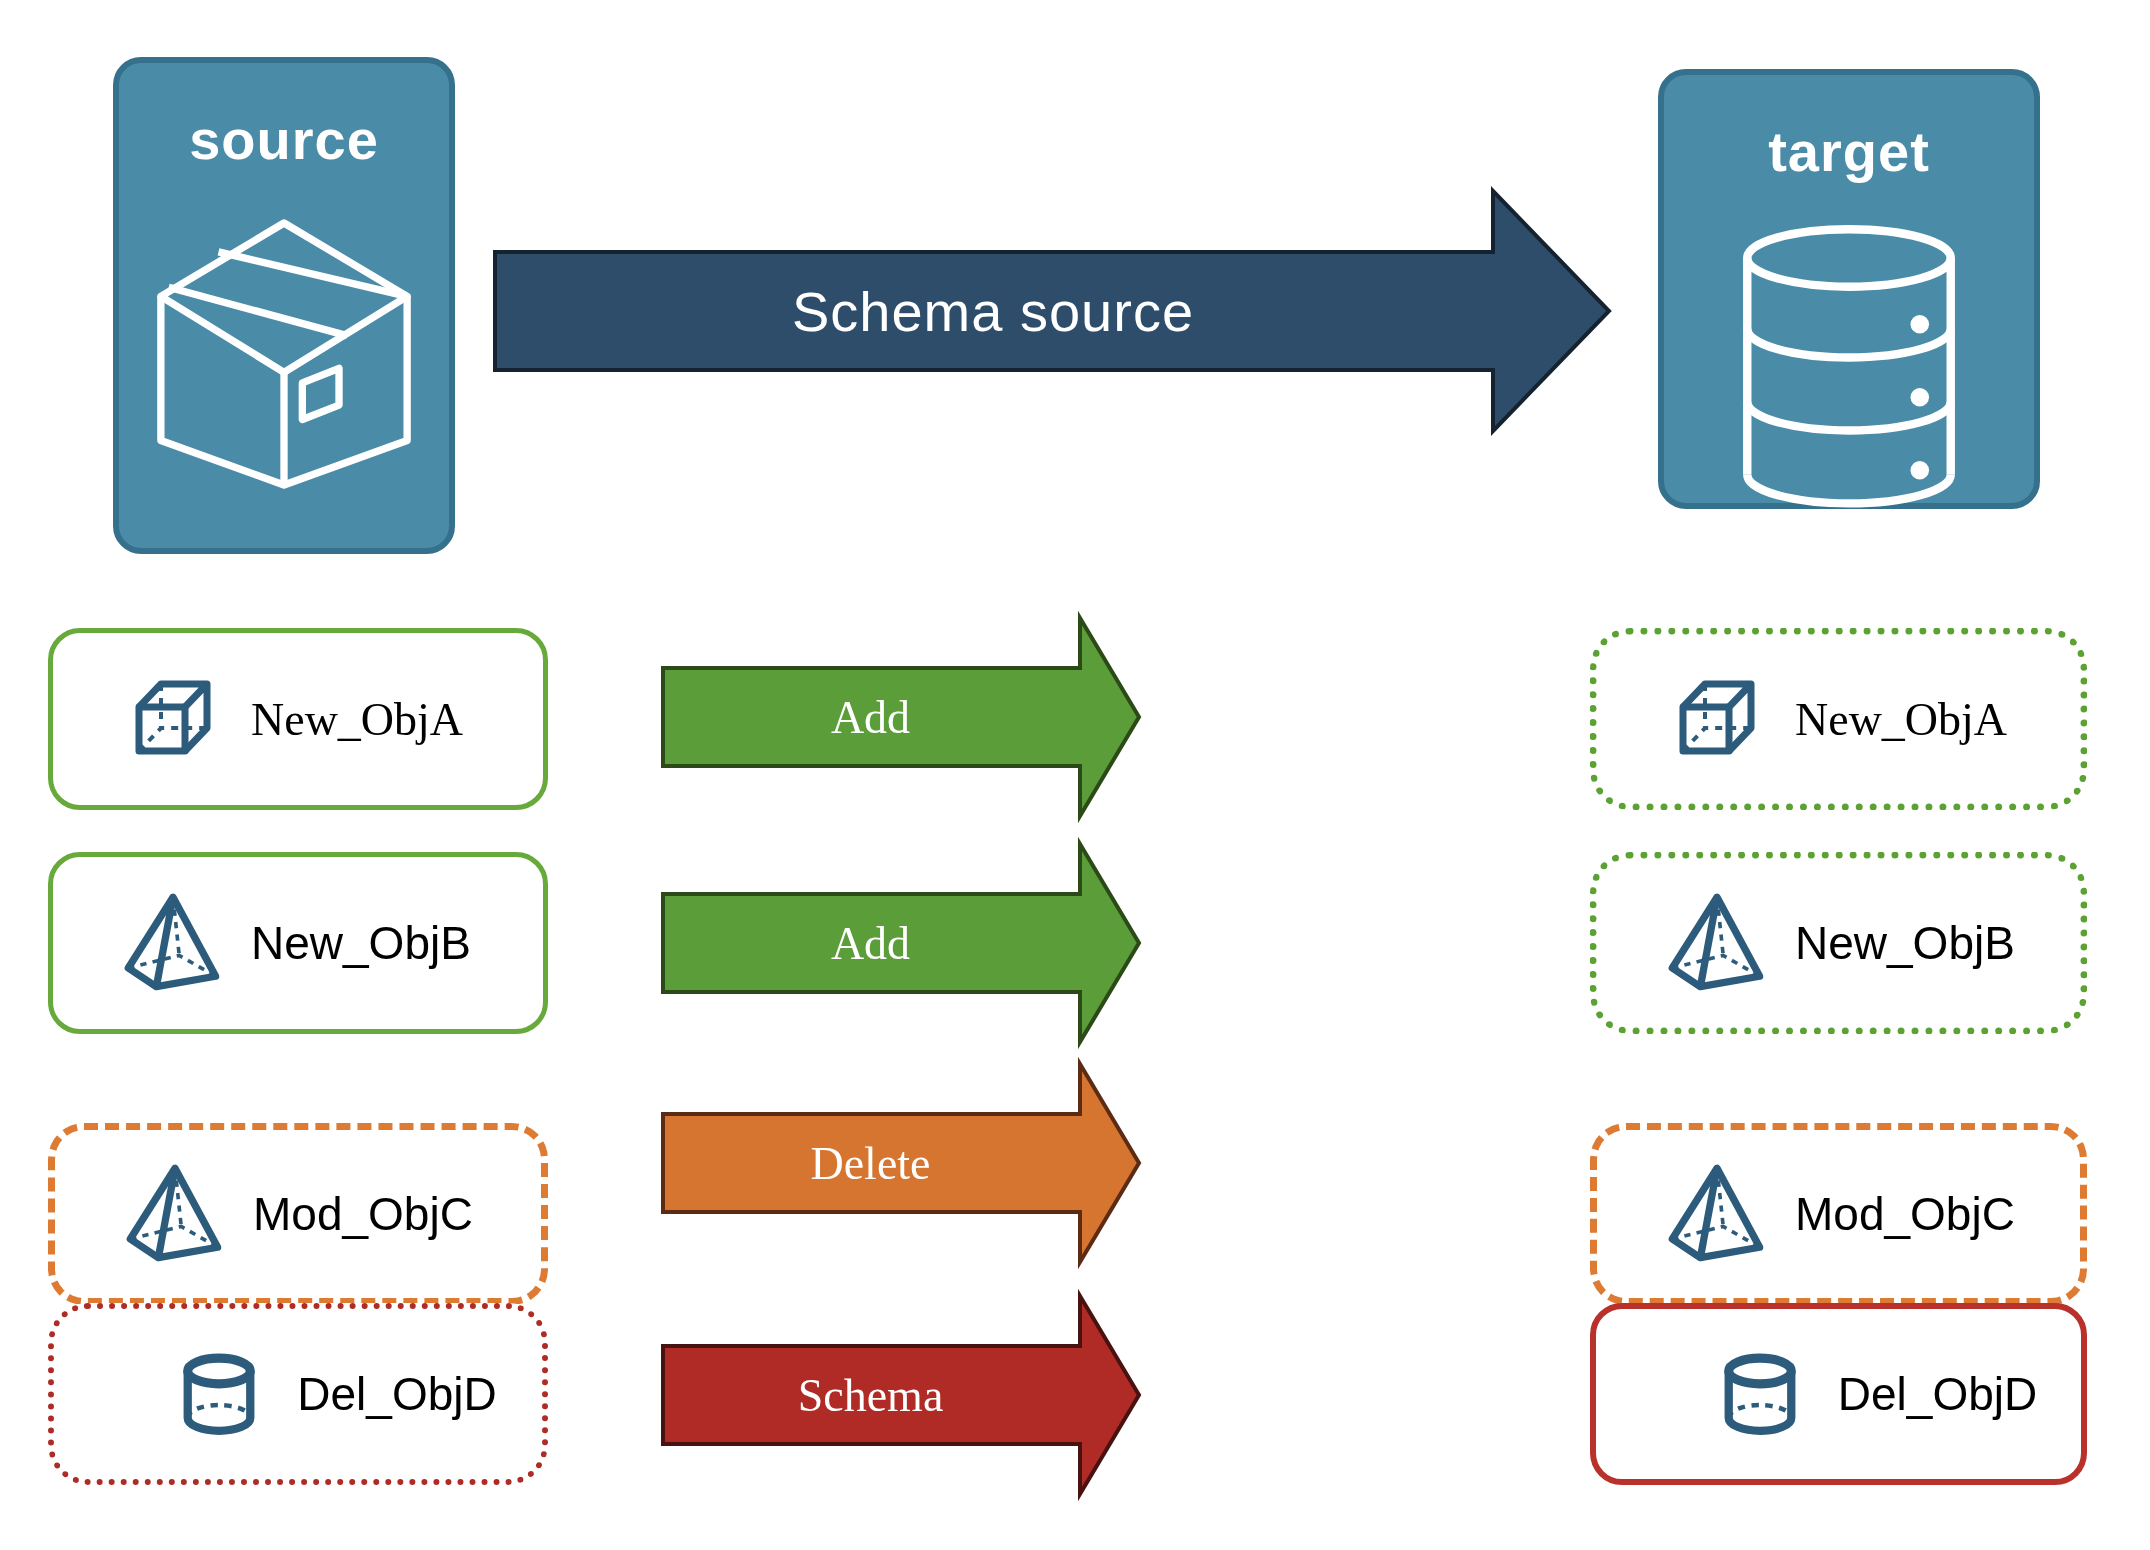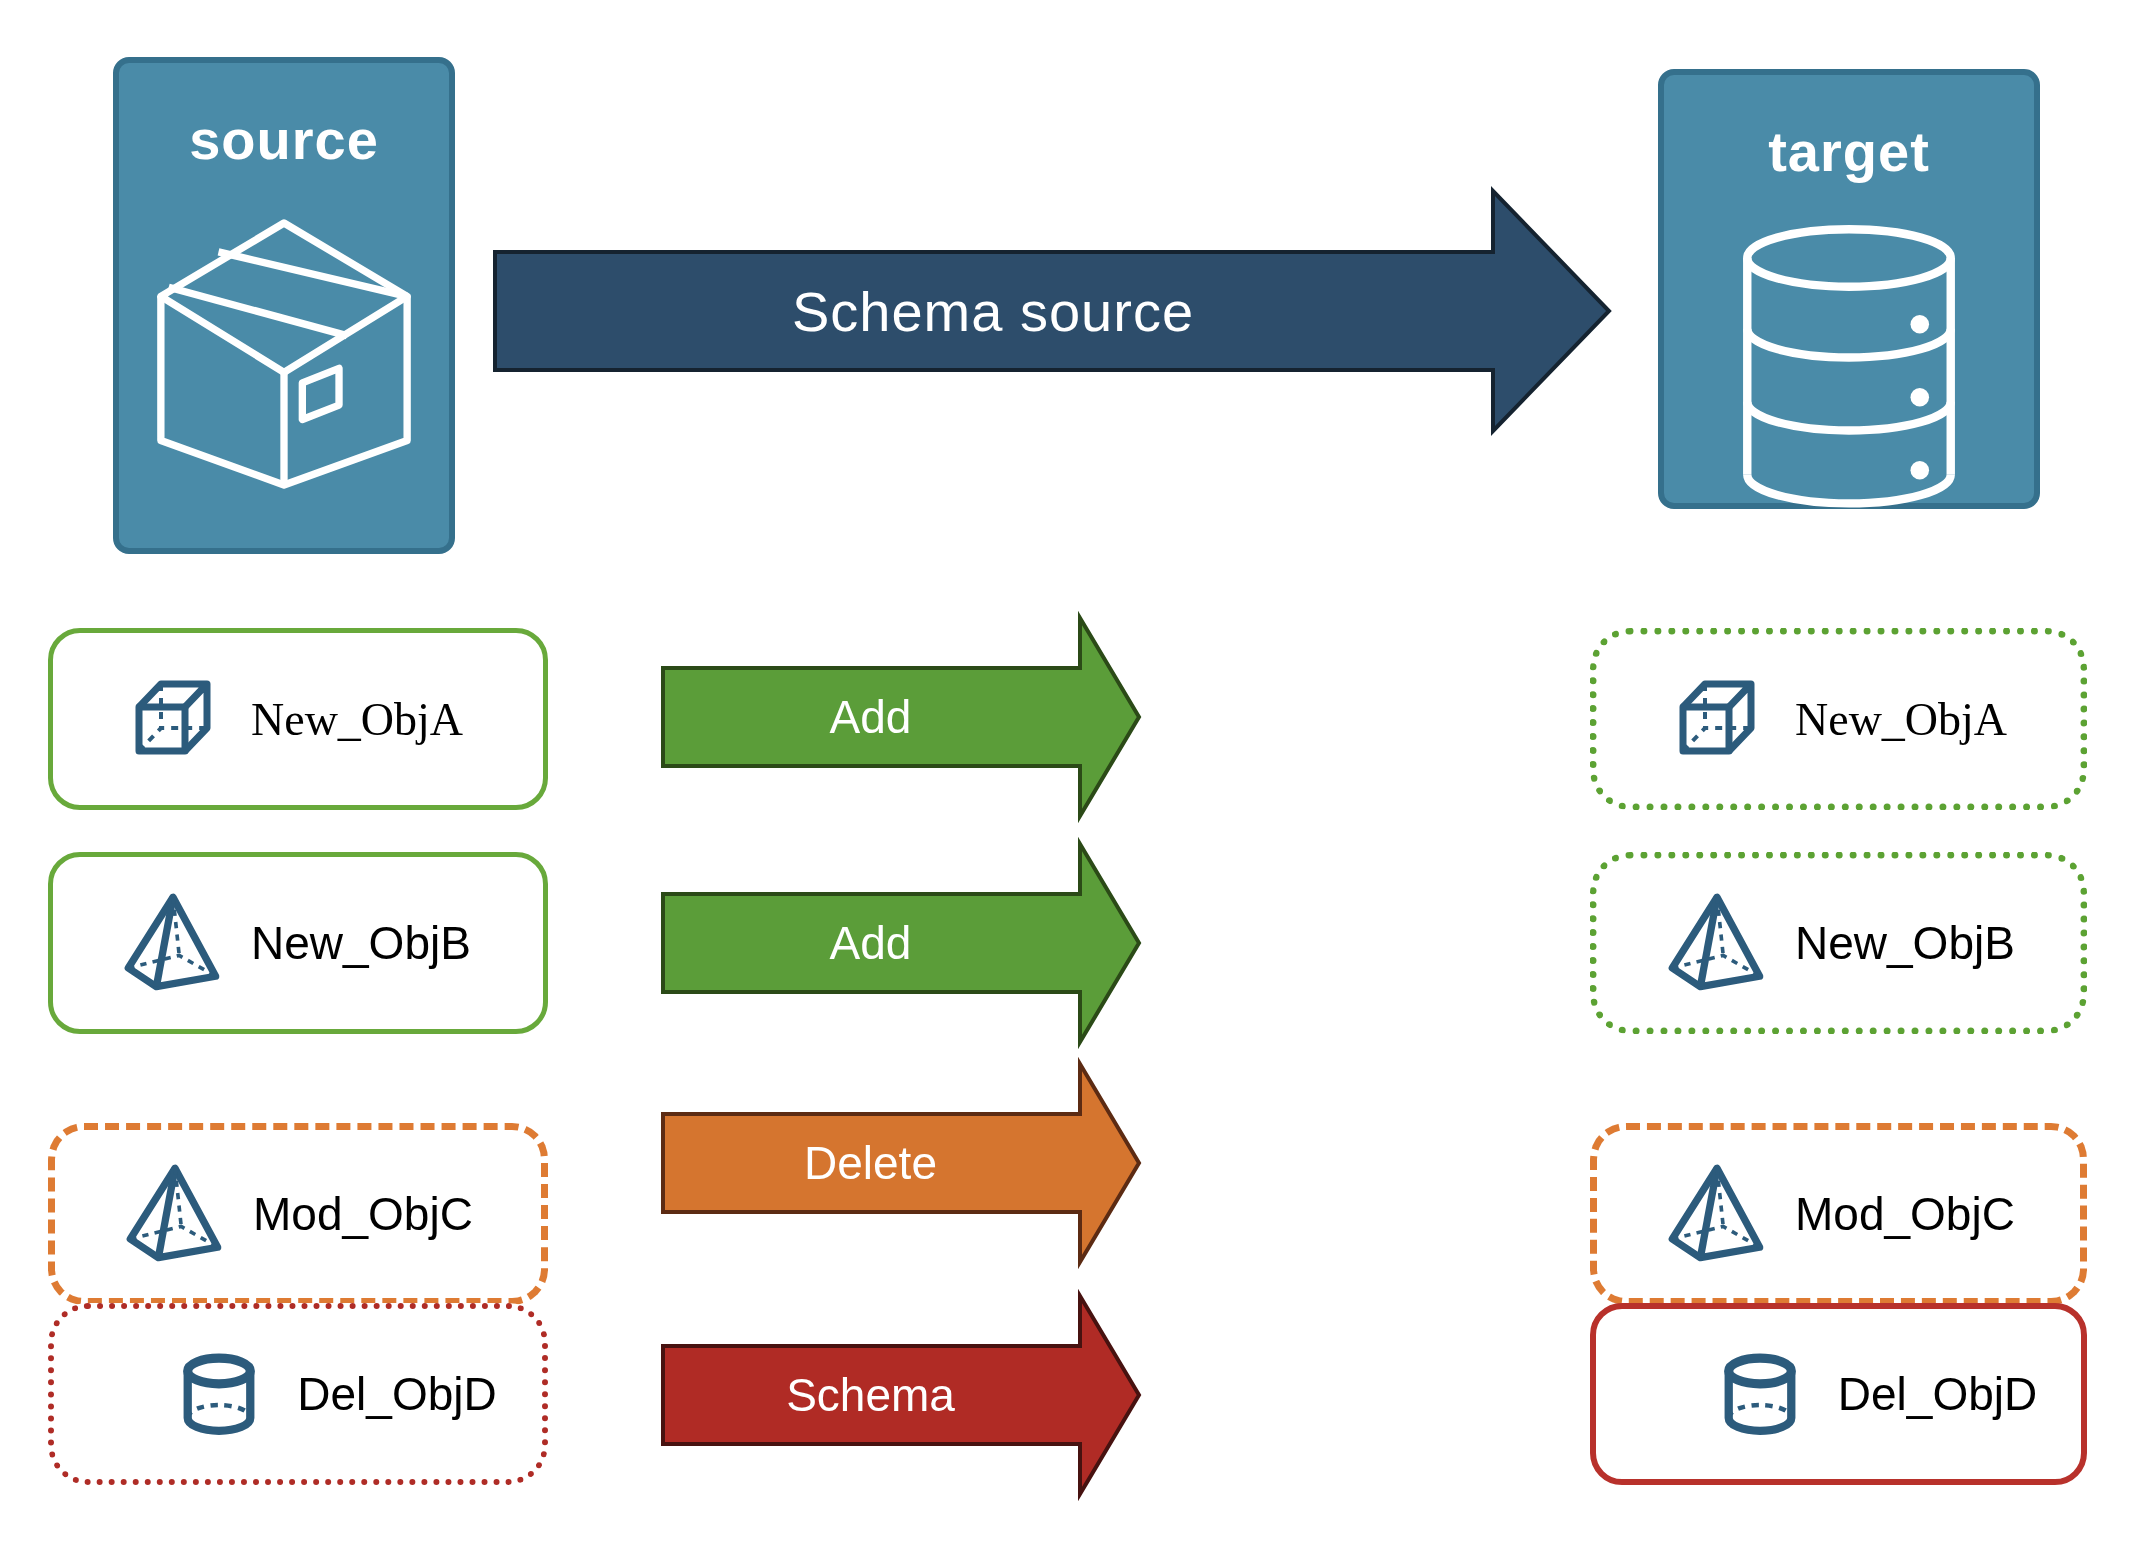--- a/index.html
+++ b/index.html
@@ -4,21 +4,21 @@
 <style>
   html,body { margin:0; padding:0; background:#ffffff; }
   .canvas {
     position:relative; width:2150px; height:1550px; background:#ffffff;
     font-family:"Liberation Sans", sans-serif; overflow:hidden;
   }
 
   
   .bigbox {
     position:absolute; box-sizing:border-box; background:#4A8BA8;
-    border:6px solid #35708C; border-radius:16px; text-align:center;
+    border:6px solid #35708C; border-radius:28px; text-align:center;
   }
   .bigbox.source { left:113px; top:57px;  width:342px; height:497px; }
   .bigbox.target { left:1658px; top:69px; width:382px; height:440px; }
   .bigbox-label { margin-top:44px; color:#ffffff; font-size:56px; font-weight:bold; letter-spacing:1px; }
   .bigicon { position:absolute; left:50%; transform:translateX(-50%); overflow:visible; }
   .source .bigicon { top:152px; width:262px; height:278px; }
   .target .bigicon { top:147px; width:230px; height:293px; }
 
   
   .main-arrow { position:absolute; left:493px; top:188px; width:1120px; height:246px; }
@@ -43,21 +43,21 @@
   .b-green-dotted { border:7px dotted #5CA233; border-radius:40px; }
   .b-orange-dashed{ border:7px dashed #DE7B33; border-radius:36px; }
   .b-red-dotted   { border:6px dotted #AF2C26; border-radius:40px; }
   .b-red-solid    { border:6px solid  #B8312B; }
 
   .icon-slot { width:112px; margin-left:64px; display:flex; align-items:center; justify-content:center; color:#2C5B7C; }
   .icon-slot svg { display:block; overflow:visible; }
   .item-label { margin-left:22px; font-size:46px; color:#000000; white-space:nowrap; }
 
   
-  .row-arrow { position:absolute; left:661px; width:482px; height:205px; }
+  .row-arrow { position:absolute; left:661px; width:482px; height:205px;font-family:Liberation Serif, serif; }
   .row-arrow svg { display:block; width:100%; height:100%; overflow:visible; }
   .row-arrow polygon { stroke-width:4; }
   .atop0 { top:615px; } .atop1 { top:841px; } .atop2 { top:1061px; } .atop3 { top:1293px; }
   .arrow-green  polygon { fill:#5B9D39; stroke:#2B4A17; }
   .arrow-orange polygon { fill:#D5752F; stroke:#5C2B13; }
   .arrow-red    polygon { fill:#B02B25; stroke:#471210; }
   .row-arrow-label {
     position:absolute; left:0; top:53px; width:419px; height:98px;
     display:flex; align-items:center; justify-content:center;
     color:#ffffff; font-size:46px;

